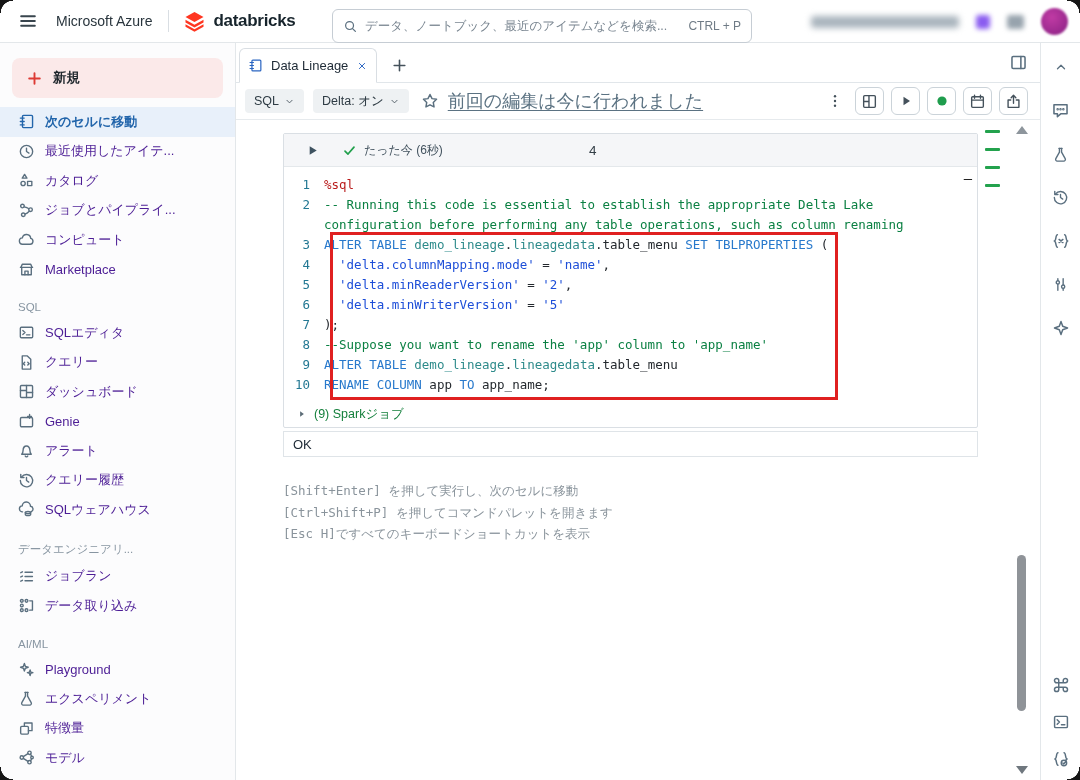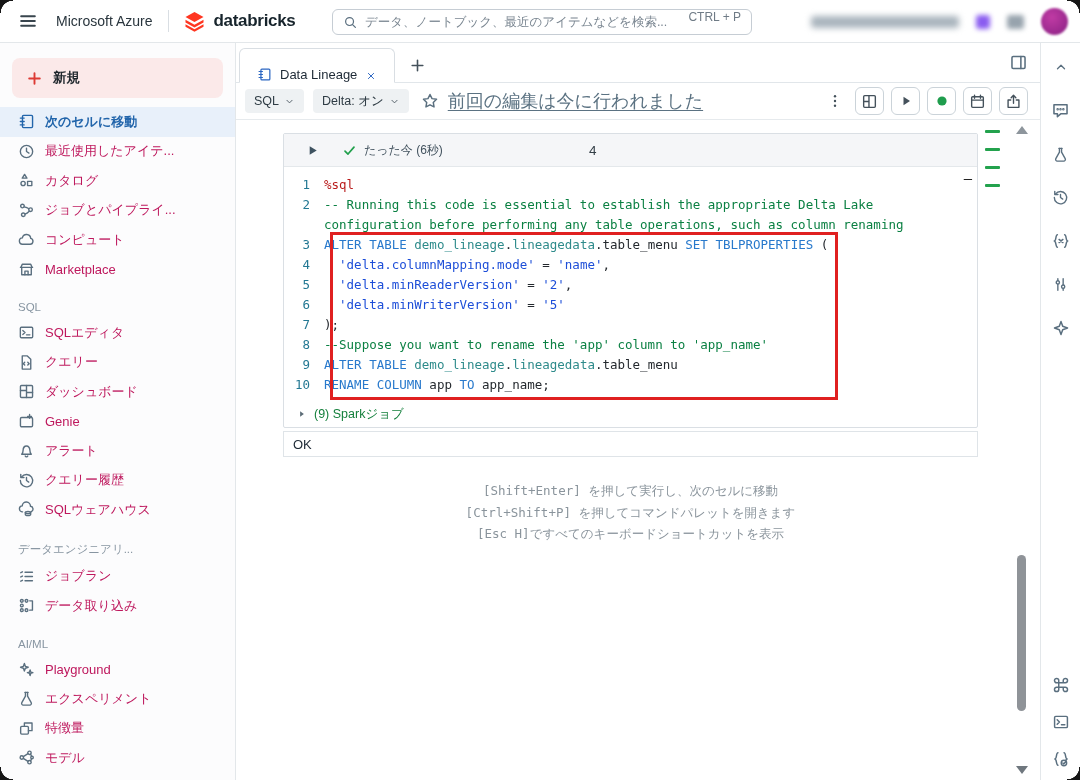--- a/index.html
+++ b/index.html
@@ -11,58 +11,58 @@
 
   
   .topbar { position:absolute; top:0; left:0; width:1080px; height:43px;
     border-bottom:1px solid #e3e7ea; display:flex; align-items:center; background:#fff; z-index:30; }
   .hamburger { margin-left:16px; width:24px; height:24px; cursor:pointer; }
   .hamburger svg { stroke:#39454e; stroke-width:1.5; }
   .azure-label { margin-left:16px; font-size:14px; color:#29353d; }
   .topbar-divider { width:1px; height:22px; background:#d9dee3; margin:0 14px 0 16px; }
   .brand { display:flex; align-items:center; gap:7px; }
   .brand-text { font-size:17px; font-weight:700; letter-spacing:-.3px; color:#17242c; }
-  .searchbox { position:absolute; left:332px; top:9px; width:420px; height:26px;
-    border:1px solid #c6cdd4; border-radius:6px; display:flex; padding:0 10px; background:#fff; }
+  .searchbox { position:absolute; left:332px; top:9px; width:420px; height:34px;
+    border:1px solid #c6cdd4; border-radius:6px; display:flex; align-items:center; padding:0 10px; background:#fff; }
   .searchbox input { border:none; outline:none; flex:1; font-size:12.5px; color:#3a4750;
     font-family:inherit; background:transparent; margin-left:7px; }
   .searchbox input::placeholder { color:#7a8691; }
   .search-shortcut { font-size:12px; color:#6f7b86; white-space:nowrap; }
   .top-right { position:absolute; right:12px; top:0; height:43px; display:flex; align-items:center; gap:17px; }
   .redacted-name { width:148px; height:12px; border-radius:3px; background:#a9b4bd; filter:blur(3px); }
   .redacted-sq1 { width:14px; height:14px; border-radius:3px; background:#8a5cf0; filter:blur(2.5px); }
   .redacted-sq2 { width:17px; height:14px; border-radius:3px; background:#97a3ad; filter:blur(2.5px); }
   .avatar { width:27px; height:27px; border-radius:50%;
     background:radial-gradient(circle at 40% 35%, #c03ba4 0%, #96278b 75%); filter:blur(1px); }
 
   
   .sidebar { position:absolute; top:43px; left:0; width:236px; bottom:0; background:#fcfcfd;
     border-right:1px solid #e3e7ea; padding-top:15px; overflow:hidden; z-index:20; }
   .new-btn { margin:0 12px 9px 12px; height:40px; background:#fbe9e9; border-radius:8px;
     display:flex; align-items:center; gap:10px; padding-left:14px; cursor:pointer; }
   .new-btn .plus svg { stroke:#dd3a34; stroke-width:1.8; }
   .new-btn-label { font-size:13.5px; font-weight:700; color:#1f272d; }
   .side-item { height:29.5px; display:flex; align-items:center; gap:10px; padding-left:18px;
-    font-size:13px; color:#be185d; cursor:pointer; white-space:nowrap; }
+    font-size:13px; color:#4c1d95; cursor:pointer; white-space:nowrap; }
   .side-item.active { background:#e8f0fa; color:#2265ab; font-weight:700; }
   .side-item.active svg { stroke:#2265ab; }
   .side-header { margin:17px 0 5px 18px; font-size:11.5px; color:#8795a1; white-space:nowrap; }
 
   
   .iconstrip { position:absolute; left:200px; top:43px; width:36px; bottom:0;
     border-right:1px solid #e8ecef; background:#fff; z-index:15; }
   .iconstrip .strip-ic { position:absolute; left:8px; width:20px; height:20px; cursor:pointer; }
   .strip-home svg { stroke:#6ba1d8; }
   .strip-div { position:absolute; left:0; top:45px; width:36px; height:1px; background:#e8ecef; }
 
   
   .main { position:absolute; left:236px; top:43px; right:40px; bottom:0; background:#fff; }
   .tabbar { position:relative; height:40px; border-bottom:1px solid #e1e6ea; display:flex; align-items:flex-end; padding-left:3px; }
   .tab { height:35px; margin-bottom:-1px; background:#fff; border:1px solid #d9dee3; border-bottom:1px solid #fff;
-    border-radius:6px 6px 0 0; display:flex; align-items:flex-end; gap:8px; padding:0 17px; cursor:pointer; }
+    border-radius:6px 6px 0 0; display:flex; align-items:center; gap:8px; padding:0 8px; cursor:pointer; }
   .tab-label { font-size:13px; color:#1d2935; }
   .tab .ic svg { stroke:#2b66c2; }
   .tab-close svg { stroke:#5f7281; }
   .tab-plus { margin-left:14px; margin-bottom:8px; cursor:pointer; }
   .tab-plus svg { stroke:#44515b; stroke-width:1.5; }
   .panel-toggle { position:absolute; right:12px; top:10px; cursor:pointer; }
 
   .toolbar { height:37px; border-bottom:1px solid #e6eaed; display:flex; align-items:center; gap:9px; padding:0 12px 0 9px; }
   .pill { height:24px; background:#eef1f3; border-radius:4px; display:flex; align-items:center; gap:5px;
     padding:0 9px; font-size:12.5px; color:#2e3b44; cursor:pointer; white-space:nowrap; }
@@ -91,21 +91,21 @@
   .ln { width:40px; flex:0 0 40px; text-align:right; padding-right:14px; color:#237893; user-select:none; }
   .ct { flex:1; white-space:pre-wrap; word-break:break-word; padding-right:26px; color:#24292e; }
   .seg-kw{color:#2879cc} .seg-str{color:#1d4ed8} .seg-com{color:#0b8043}
   .seg-id{color:#2e8b8b} .seg-pl{color:#24292e} .seg-magic{color:#b91c1c}
   .red-annotation { position:absolute; left:46px; top:65px; width:508px; height:168px;
     border:3px solid #e02020; pointer-events:none; z-index:5; }
   .spark-row { height:26px; display:flex; align-items:center; gap:7px; padding-left:13px;
     font-size:12.5px; color:#15803d; cursor:pointer; }
   .ok-row { position:absolute; left:47px; top:311px; width:695px; height:26px; border:1px solid #dfe4e8;
     background:#fff; display:flex; align-items:center; padding-left:9px; font-size:13px; color:#1d2935; }
-  .hints { position:absolute; left:47px; top:360px; width:695px; text-align:center;
+  .hints { position:absolute; left:47px; top:360px; width:695px; 
     font-size:12.5px; line-height:21.5px; color:#8a949c; font-family:"DejaVu Sans Mono","Liberation Sans",monospace; }
 
   .green-dashes { position:absolute; left:749px; top:10px; }
   .green-dash { width:15px; height:3px; border-radius:1px; background:#23a24d; margin-bottom:15px; }
   .scroll-up { position:absolute; left:780px; top:6px; width:0; height:0;
     border-left:6px solid transparent; border-right:6px solid transparent; border-bottom:8px solid #8d959c; cursor:pointer; } 
   .scroll-down2 { position:absolute; left:780px; bottom:6px; width:0; height:0;
     border-left:6px solid transparent; border-right:6px solid transparent; border-top:8px solid #6f777e; cursor:pointer; }
   .scroll-thumb { position:absolute; left:781px; top:435px; width:9px; height:156px; border-radius:5px; background:#8f9398; cursor:grab; }
 

